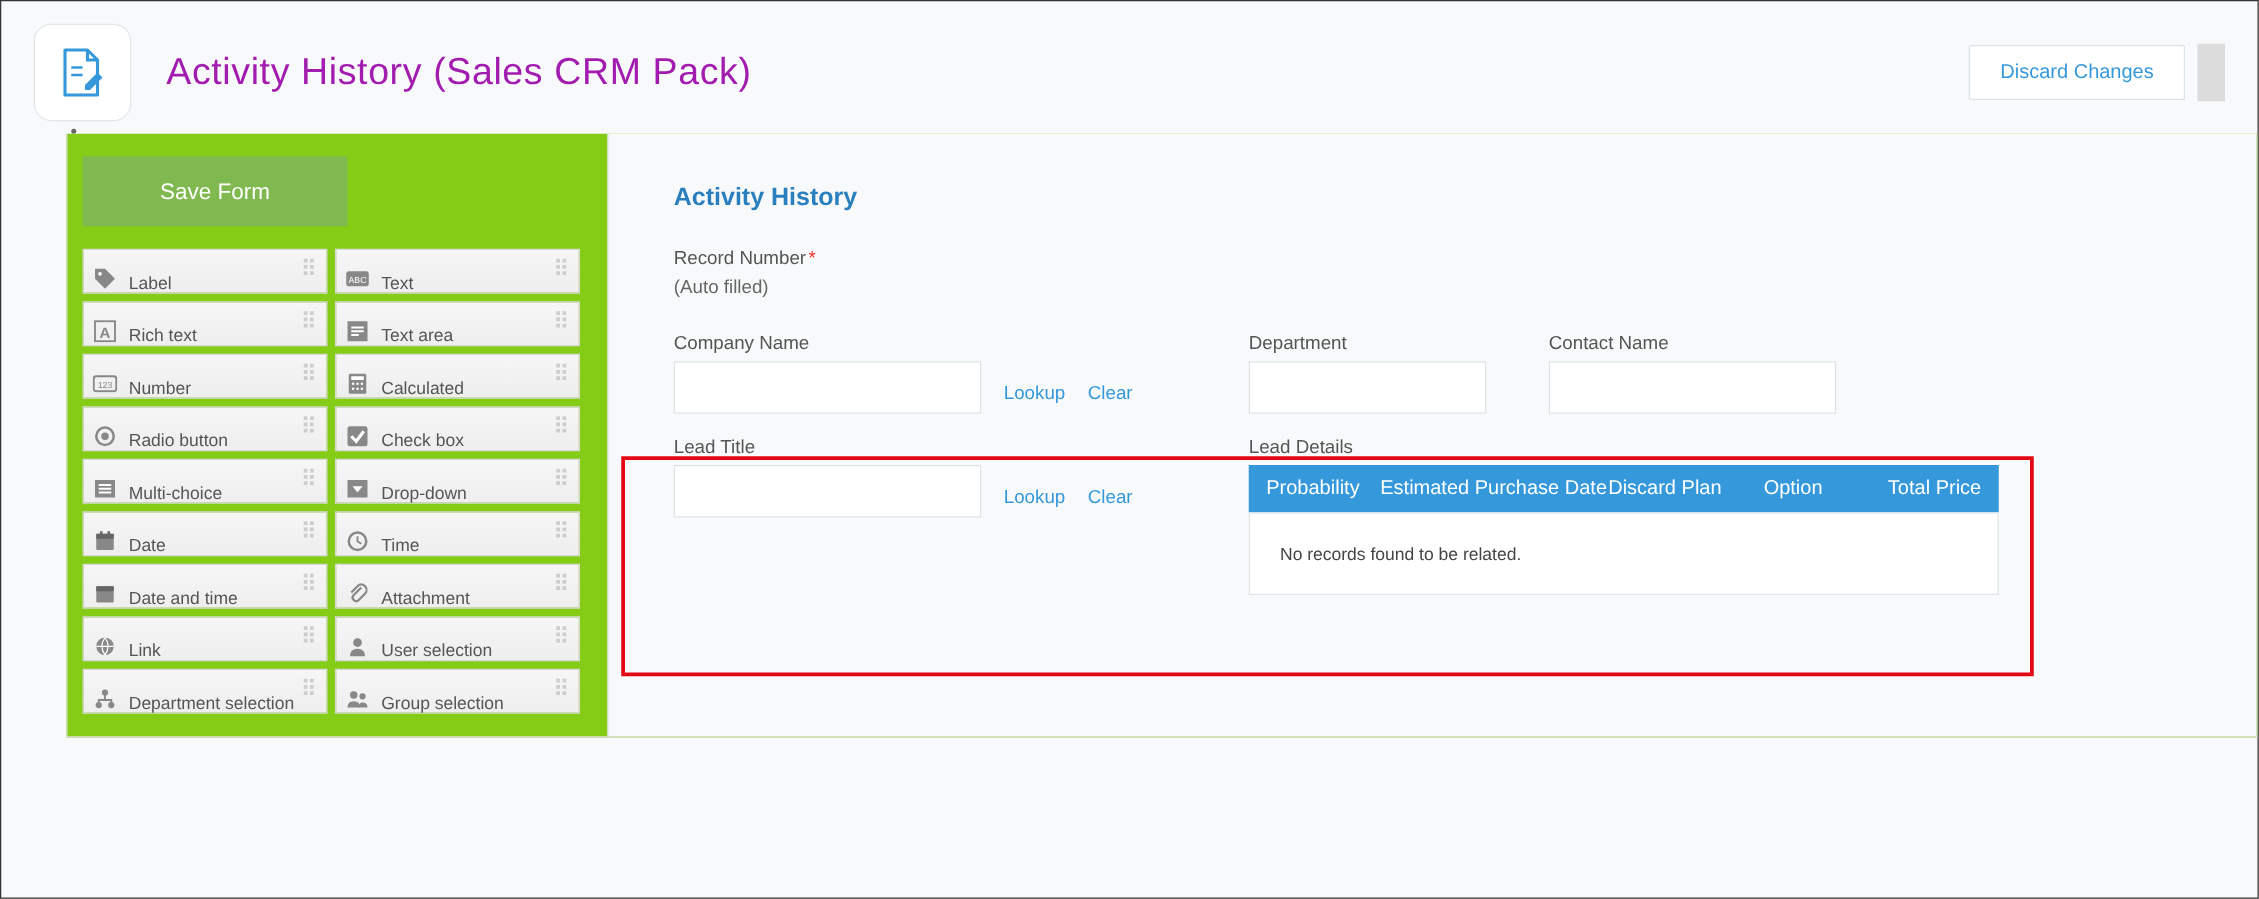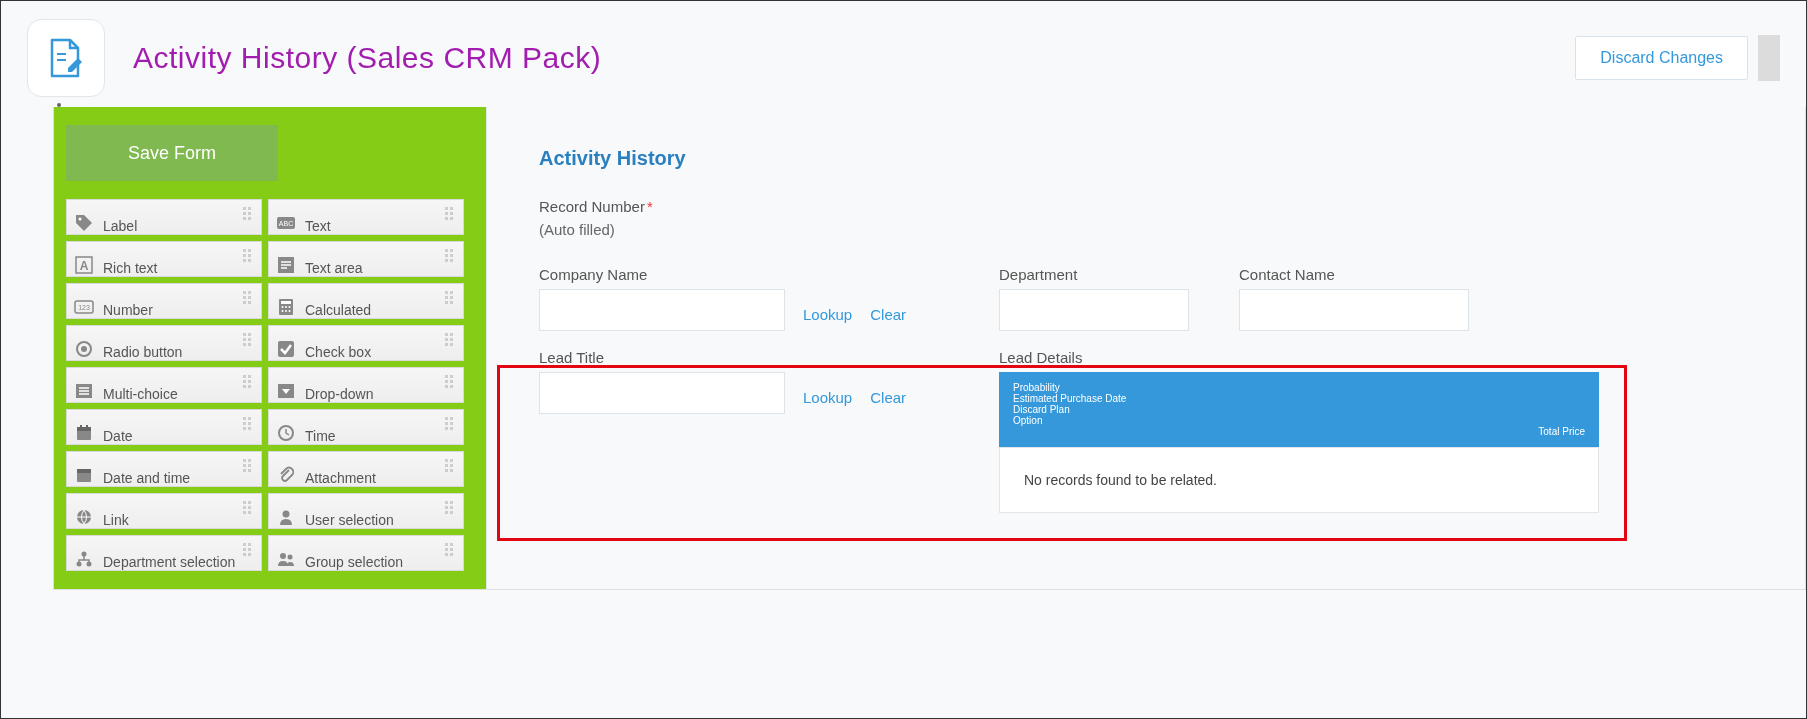--- a/index.html
+++ b/index.html
@@ -35,21 +35,21 @@
     .section-title { color: #2a7fbf; font-size: 20px; font-weight: 600; margin-bottom: 28px; }
     .field-label { color: #555; font-size: 15px; margin-bottom: 6px; }
     .req { color: #e33; margin-left: 2px; }
     .hint { color: #666; font-size: 15px; margin-bottom: 28px; }
     .row { display: flex; gap: 40px; margin-bottom: 18px; }
     .col { display: flex; flex-direction: column; }
     .input-box { width: 246px; height: 42px; border: 1px solid #dde4e8; background: #fff; }
     .input-row { display: flex; align-items: flex-end; gap: 18px; }
     .link-action { color: #3498db; font-size: 15px; cursor: pointer; padding-bottom: 8px; }
     .details-table { width: 600px; }
-    .thead { background: #3498db; color: #fff; display: flex; padding: 10px 14px; font-size: 10px; flex-direction: column; }
+    .thead { background: #3498db; color: #fff; display: flex; padding: 10px 14px; font-size: 16px; }
     .thead span { white-space: nowrap; }
     .tbody { background: #fff; border: 1px solid #e0e6ea; padding: 24px; color: #444; }
 
     .highlight-box { position: absolute; border: 3px solid #e30613; left: 10px; top: 258px; width: 1130px; height: 176px; pointer-events: none; }
   </style>
 </head>
 <body>
 
 <div class="page">
   <div class="header">

